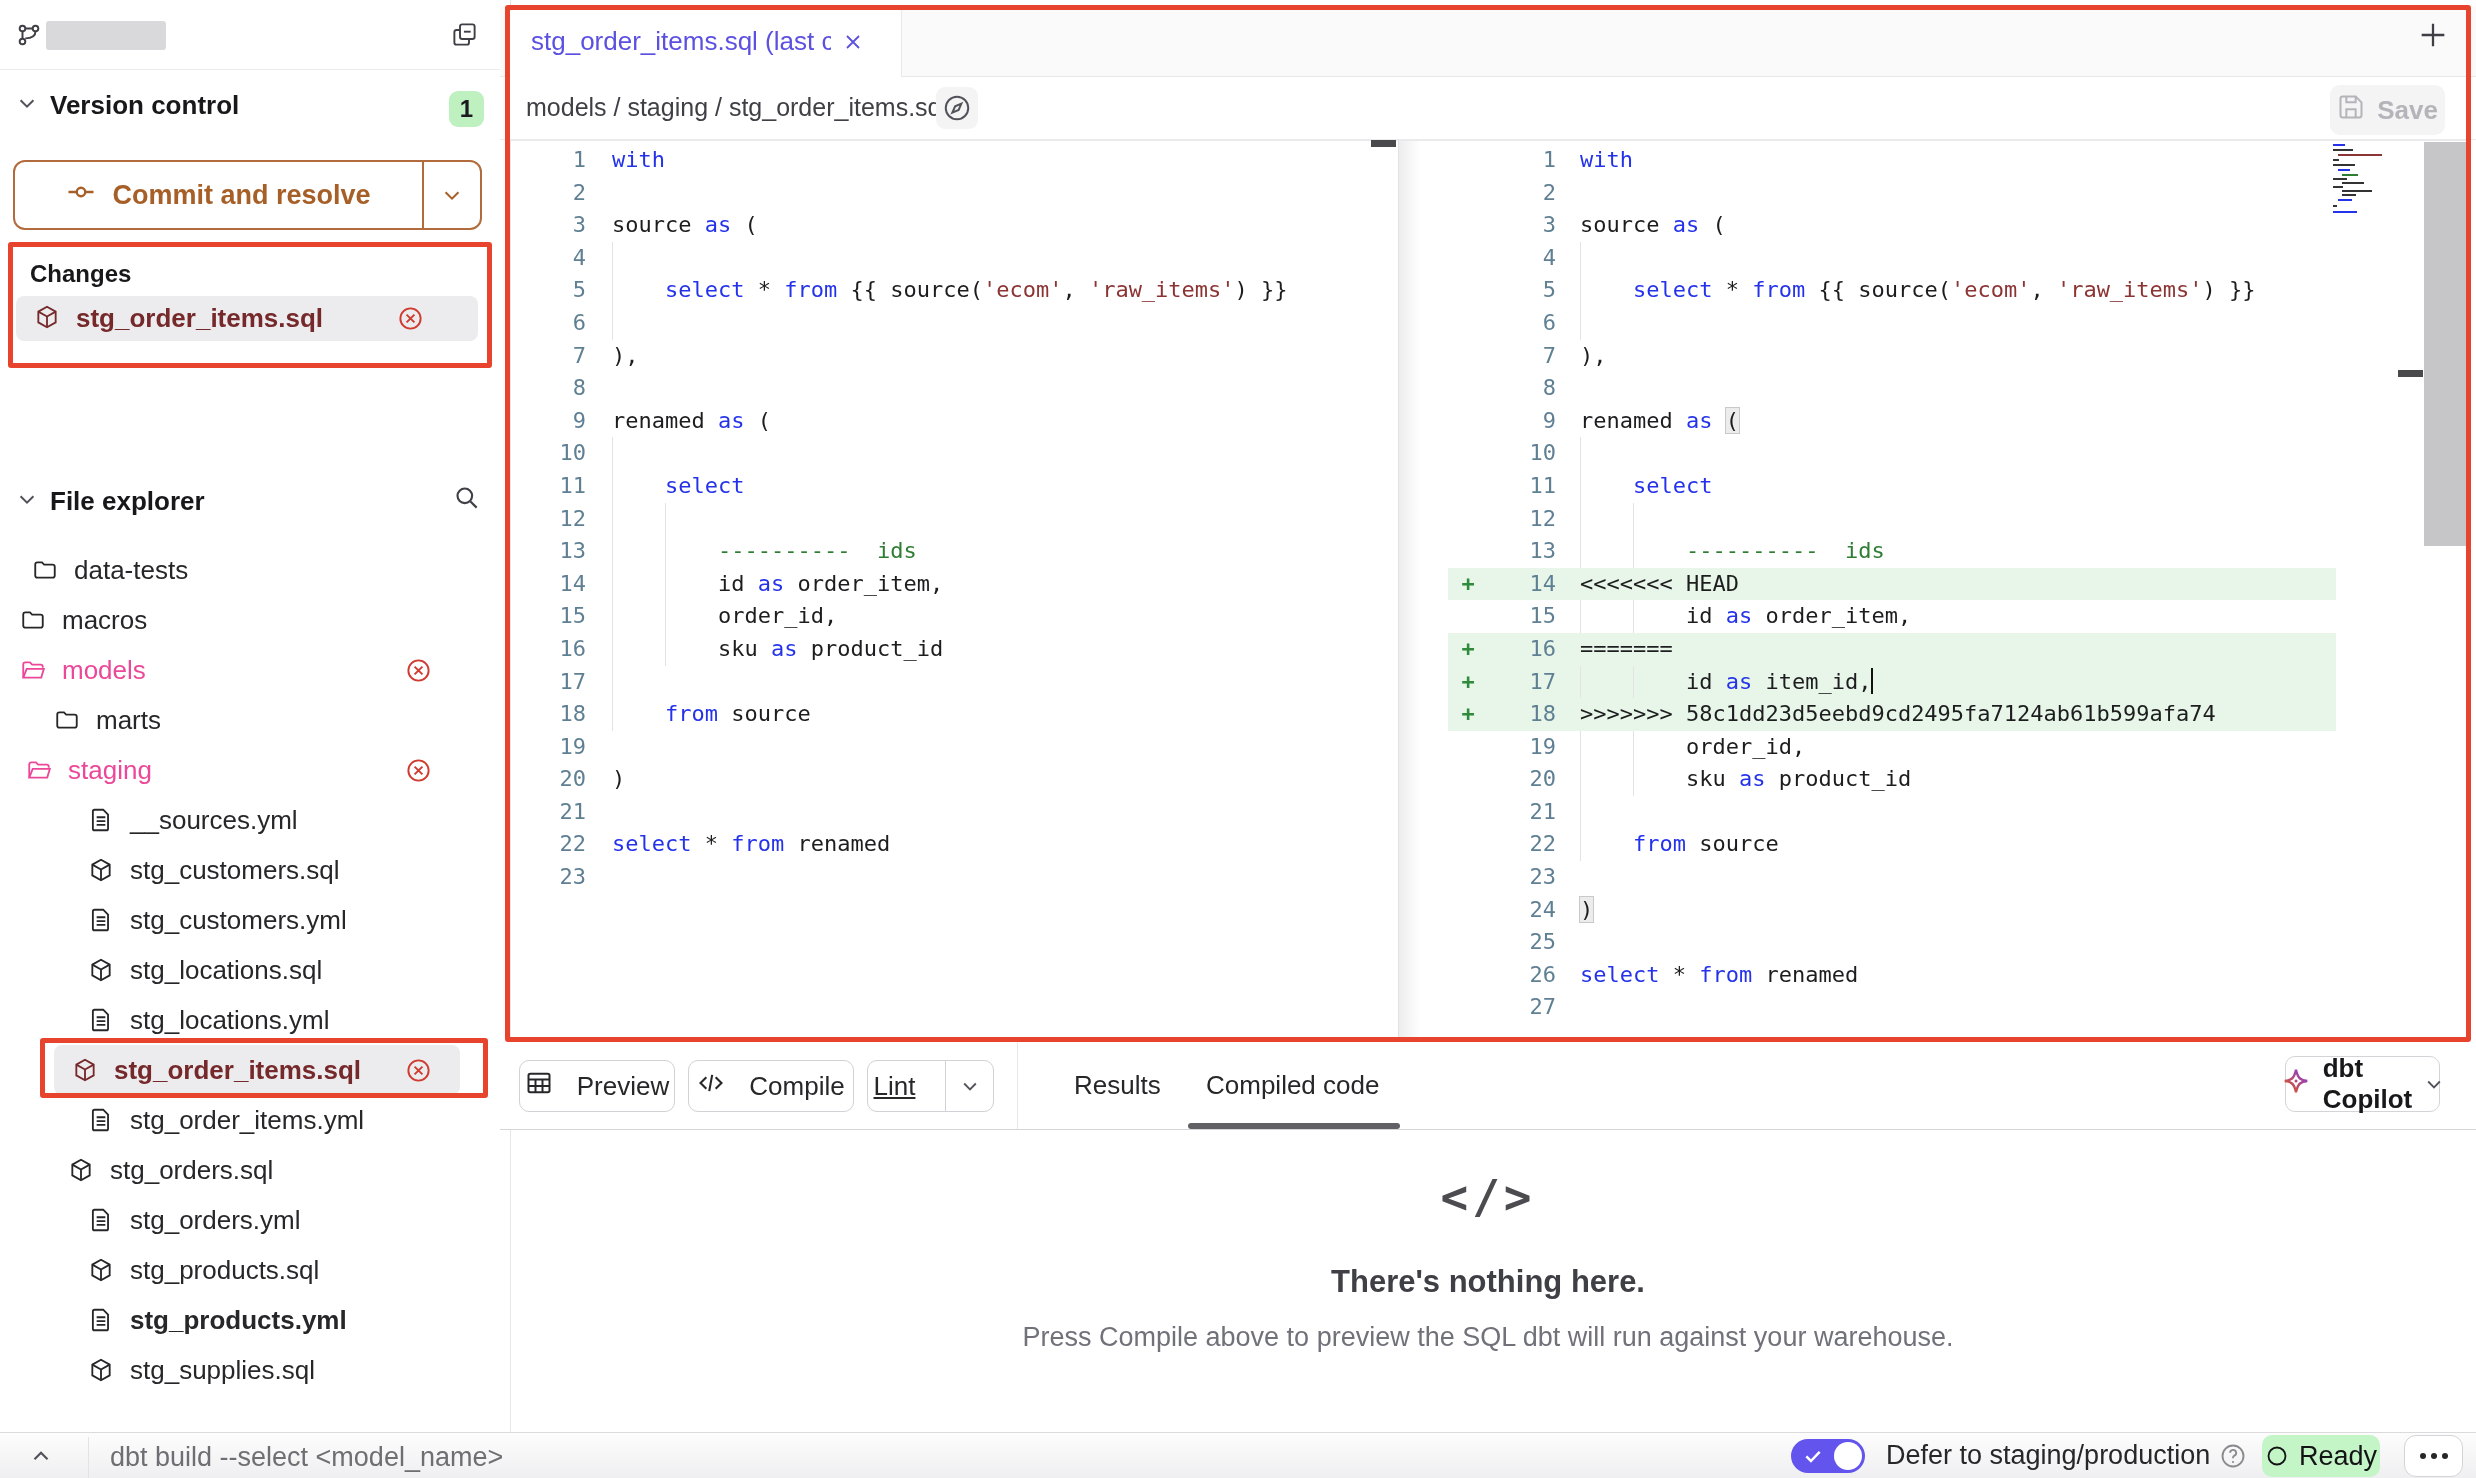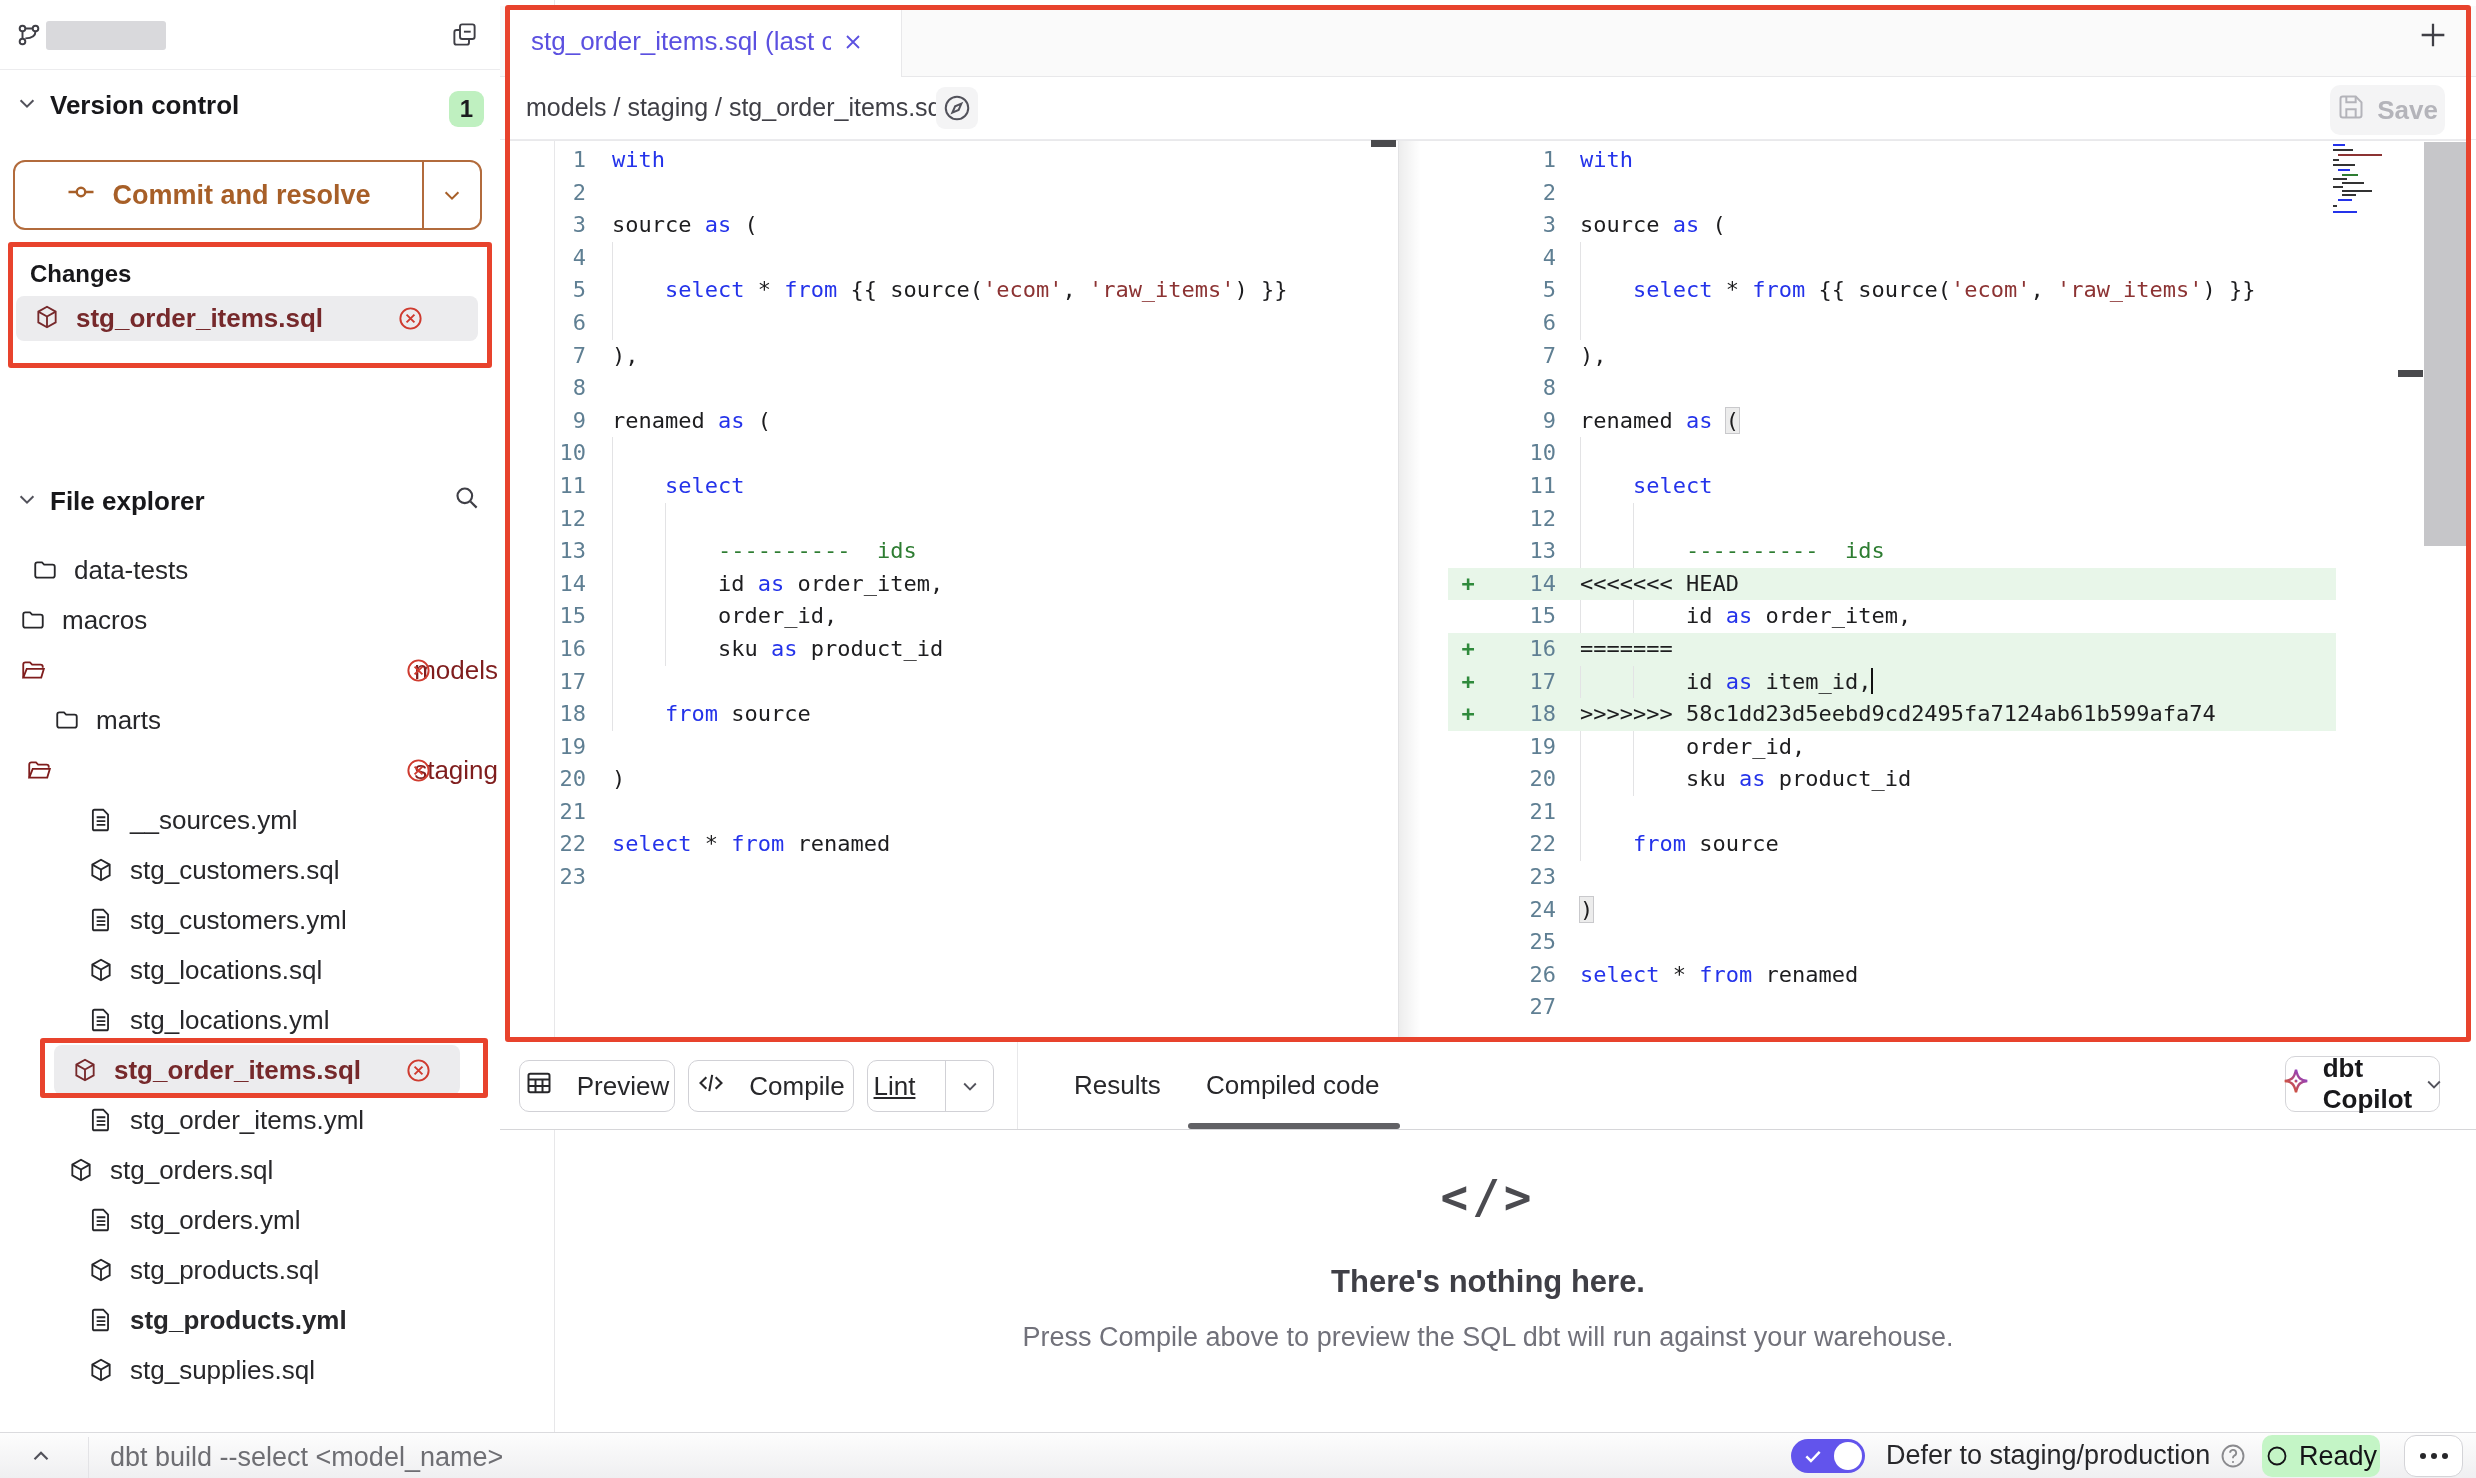--- a/index.html
+++ b/index.html
@@ -2,21 +2,21 @@
 <html><head>
 <meta charset="utf-8">
 <style>
   *{margin:0;padding:0;box-sizing:border-box;}
   body{background:#fff;}
   .page{position:relative;width:2476px;height:1478px;background:#fff;
         font-family:"Liberation Sans",sans-serif;color:#1f2328;overflow:hidden;}
   .abs{position:absolute;}
 
   
-  .sidebar{left:0;top:0;width:555px;height:1432px;border-right:1px solid #e7e7e9;background:#fff;}
+  .sidebar{left:0;top:0;width:511px;height:1432px;border-right:1px solid #e7e7e9;background:#fff;}
   .sb-header{position:absolute;left:0;top:0;width:100%;height:70px;border-bottom:1px solid #ececee;}
   .branch-icon{position:absolute;left:16px;top:22px;color:#3f3f46;}
   .branch-chip{position:absolute;left:46px;top:21px;width:120px;height:29px;background:#d9d9dc;border-radius:3px;}
   .copy-icon{position:absolute;left:451px;top:21px;color:#3f3f46;cursor:pointer;}
 
   .section-head{position:absolute;display:flex;align-items:center;gap:12px;font-size:26px;font-weight:700;color:#18181b;}
   .chev{color:#52525b;}
   .badge-green{position:absolute;left:449px;top:91px;width:35px;height:36px;background:#bff0c0;border-radius:9px;
                display:flex;align-items:center;justify-content:center;font-size:24px;font-weight:600;color:#1b1b1f;}
 
@@ -31,21 +31,21 @@
                 display:flex;align-items:center;cursor:pointer;}
   .changes-item .mi{margin-left:18px;color:#76292b;}
   .changes-item .nm{margin-left:16px;font-size:26px;font-weight:600;color:#76292b;}
   .changes-item .disc{margin-left:auto;margin-right:54px;display:flex;}
 
   .search-icon{position:absolute;left:453px;top:484px;color:#3f3f46;cursor:pointer;}
 
   .file-list{position:absolute;left:0;top:545px;width:498px;}
   .file-row{height:50px;display:flex;align-items:center;gap:16px;font-size:26px;color:#27272a;cursor:pointer;position:relative;}
   .file-row .fic{display:flex;flex:none;}
-  .file-row.red{color:#7f1d1d;justify-content:space-between;}
+  .file-row.red{color:#ec4899;}
   .file-row.maroon{color:#76292b;font-weight:600;}
   .file-row.sel{background:#ececee;border-radius:8px;margin-left:54px;margin-right:38px;}
   .file-row.sel .fic{margin-left:18px;}
   .file-row .disc{position:absolute;right:66px;display:flex;}
   .file-row.sel .disc{right:28px;}
   .disc svg{color:#cf3b2f;}
 
   
   .annot{border:5px solid #e8432d;border-radius:3px;pointer-events:none;z-index:60;}
 

